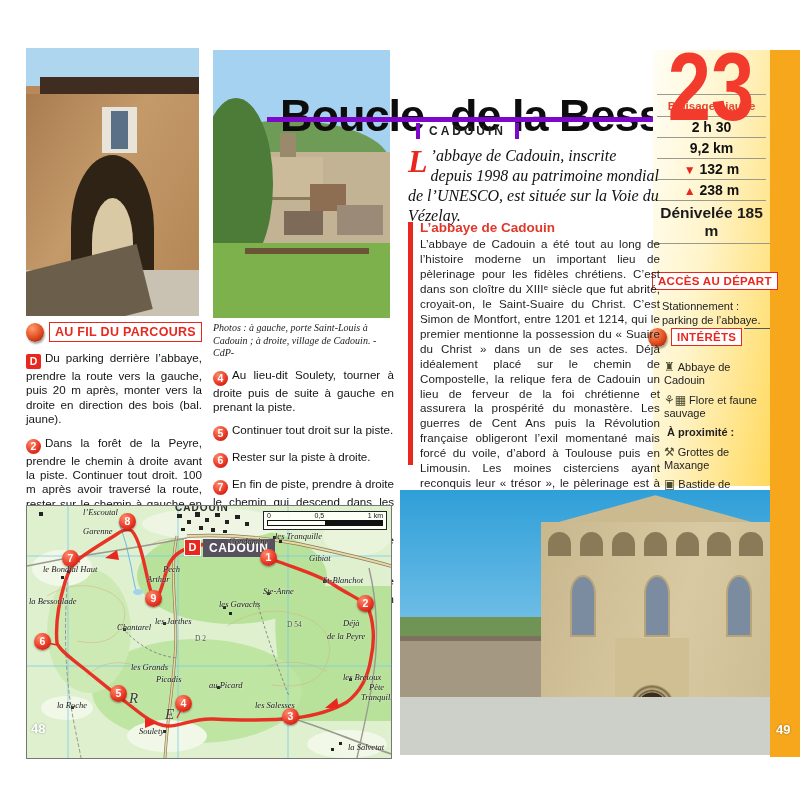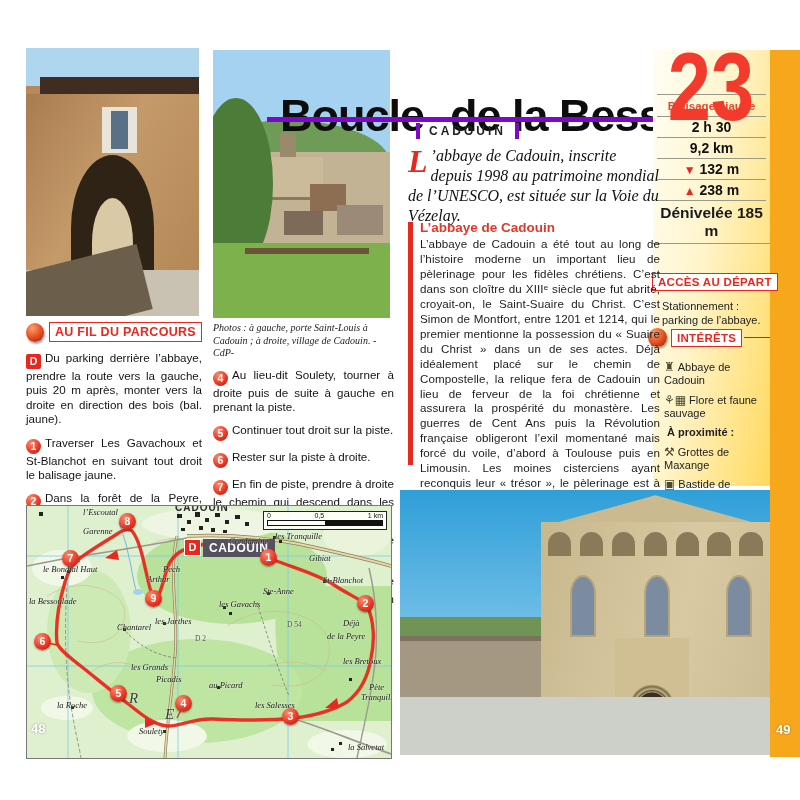--- a/index.html
+++ b/index.html
@@ -27,21 +27,21 @@
   .stat-row{margin:0 4px;padding:2px 0;text-align:center;font-size:14px;font-weight:bold;color:#111;
             border-bottom:1px solid #9a9a8c;}
   .stat-row .tri{color:#e8281e;font-size:12px;}
   #denivelee{margin:0 0 0 0;padding:3px 0;text-align:center;font-size:15.5px;font-weight:bold;
              border-bottom:1px solid #9a9a8c;}
   .sphere{width:19px;height:19px;border-radius:50%;
           background:radial-gradient(circle at 35% 28%,#ff9d6b,#e04a1e 55%,#8a1c06);
           box-shadow:1px 2px 2px rgba(0,0,0,.35);}
   .red-box-title{display:inline-block;background:#fff;border:1.5px solid #e8281e;color:#e8281e;
                  font-weight:bold;font-size:11.5px;padding:2px 5px;letter-spacing:.3px;white-space:nowrap;}
-  .hdr-row{display:flex;align-items:center;}
+  .hdr-row{display:flex;align-items:flex-start;}
   .hdr-row .tail{flex:1;border-top:1px solid #555;margin-left:2px;}
   #acces-text{margin:7px 0 0 7px;font-size:11px;line-height:1.25;color:#222;width:108px;}
   #interets-list{margin:8px 0 0 7px;width:110px;}
   .int-item{font-size:11px;color:#222;margin-bottom:5px;line-height:1.2;}
   .int-item .glyph{font-family:"DejaVu Sans",sans-serif;font-size:12px;color:#4a4a2e;margin-right:3px;}
   .int-item.boldrow{font-weight:bold;}
 
   
   #intro{left:408px;top:146px;width:252px;font-family:"Liberation Serif",serif;font-style:italic;
          font-size:16px;line-height:1.25;color:#111;}
@@ -220,21 +220,20 @@
 
   <div class="abs" id="col1">
     <div id="aufil-header">
       <span class="sphere"></span>
       <span class="red-box-title">AU FIL DU PARCOURS</span>
       <span class="tail"></span>
     </div>
     <div>
 
     <div class="step sq"><span class="stepnum">D</span><span>Du parking derrière l’abbaye, prendre la route vers la gauche, puis 20 m après, monter vers la droite en direction des bois (bal. jaune).</span></div>
-        <div class="step"><span class="stepnum">1</span><span>Traverser Les Gavachoux et St-Blanchot en suivant tout droit le balisage jaune.</span></div>
         <div class="step"><span class="stepnum">2</span><span>Dans la forêt de la Peyre, prendre le chemin à droite avant la piste. Continuer tout droit. 100 m après avoir traversé la route, rester sur le chemin à gauche en direction de La Salvetat.</span></div>
         <div class="step"><span class="stepnum">3</span><span>Tourner à droite. Traverser la D 2.</span></div>
       </div>
   </div>
   <div class="abs" id="col2">
     <div id="photos-caption">Photos : à gauche, porte Saint-Louis à Cadouin ; à droite, village de Cadouin. -CdP-</div>
     <div>
 
     <div class="step"><span class="stepnum">4</span><span>Au lieu-dit Soulety, tourner à droite puis de suite à gauche en prenant la piste.</span></div>
         <div class="step"><span class="stepnum">5</span><span>Continuer tout droit sur la piste.</span></div>
@@ -374,21 +373,21 @@
         <div class="map-label" style="left: 130px; top: 112px;">les Jarthes</div>
         <div class="map-label" style="left: 92px; top: 118px;">Chantarel</div>
         <div class="map-label" style="left: 106px; top: 158px;">les Grands</div>
         <div class="map-label" style="left: 131px; top: 170px;">Picadis</div>
         <div class="map-label" style="left: 32px; top: 196px;">la Roche</div>
         <div class="map-label" style="left: 114px; top: 222px;">Soulety</div>
         <div class="map-label" style="left: 184px; top: 176px;">au Picard</div>
         <div class="map-label" style="left: 230px; top: 196px;">les Salesses</div>
         <div class="map-label" style="left: 318px; top: 114px;">Déjà</div>
         <div class="map-label" style="left: 302px; top: 127px;">de la Peyre</div>
-        <div class="map-label" style="left: 318px; top: 152px;">les Bretoux</div>
+        <div class="map-label" style="left: 318px; top: 168px;">les Bretoux</div>
         <div class="map-label" style="left: 344px; top: 178px;">Pète</div>
         <div class="map-label" style="left: 336px; top: 188px;">Tranquille</div>
         <div class="map-label" style="left: 296px; top: 238px; margin-left: 27px;">la Salvetat</div>
         <div class="map-label road" style="left: 170px; top: 130px;">D 2</div>
         <div class="map-label road" style="left: 262px; top: 116px;">D 54</div>
         <div class="map-label big" style="left: 104px; top: 186px;">R</div>
         <div class="map-label big" style="left: 140px; top: 202px;">E</div>
       </div>
     <div id="scalebar">
       <div class="nums">

